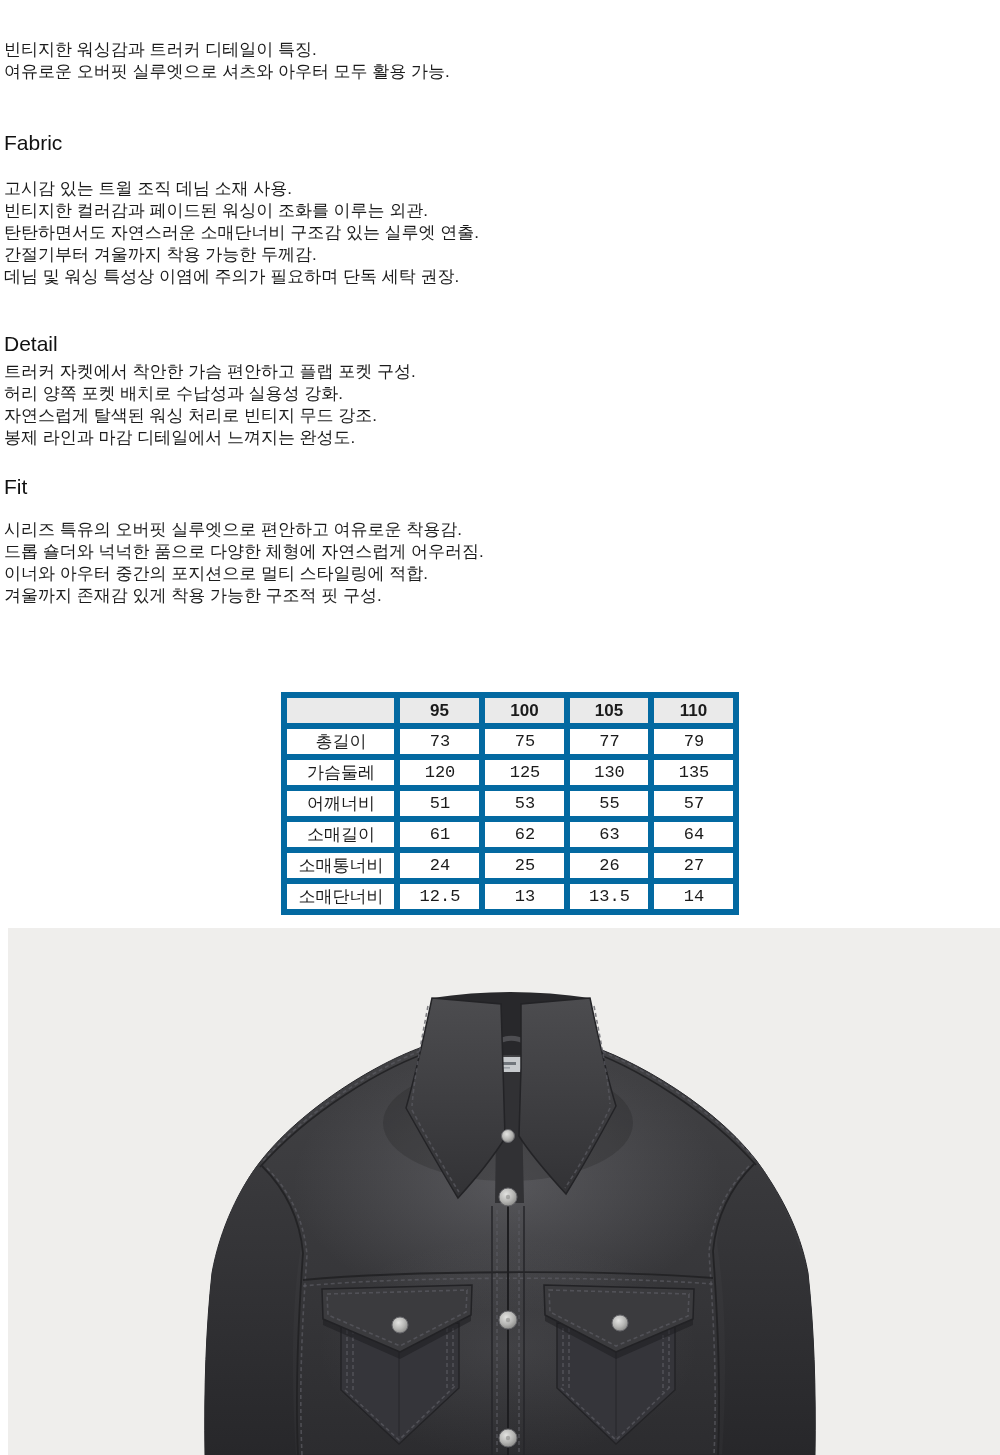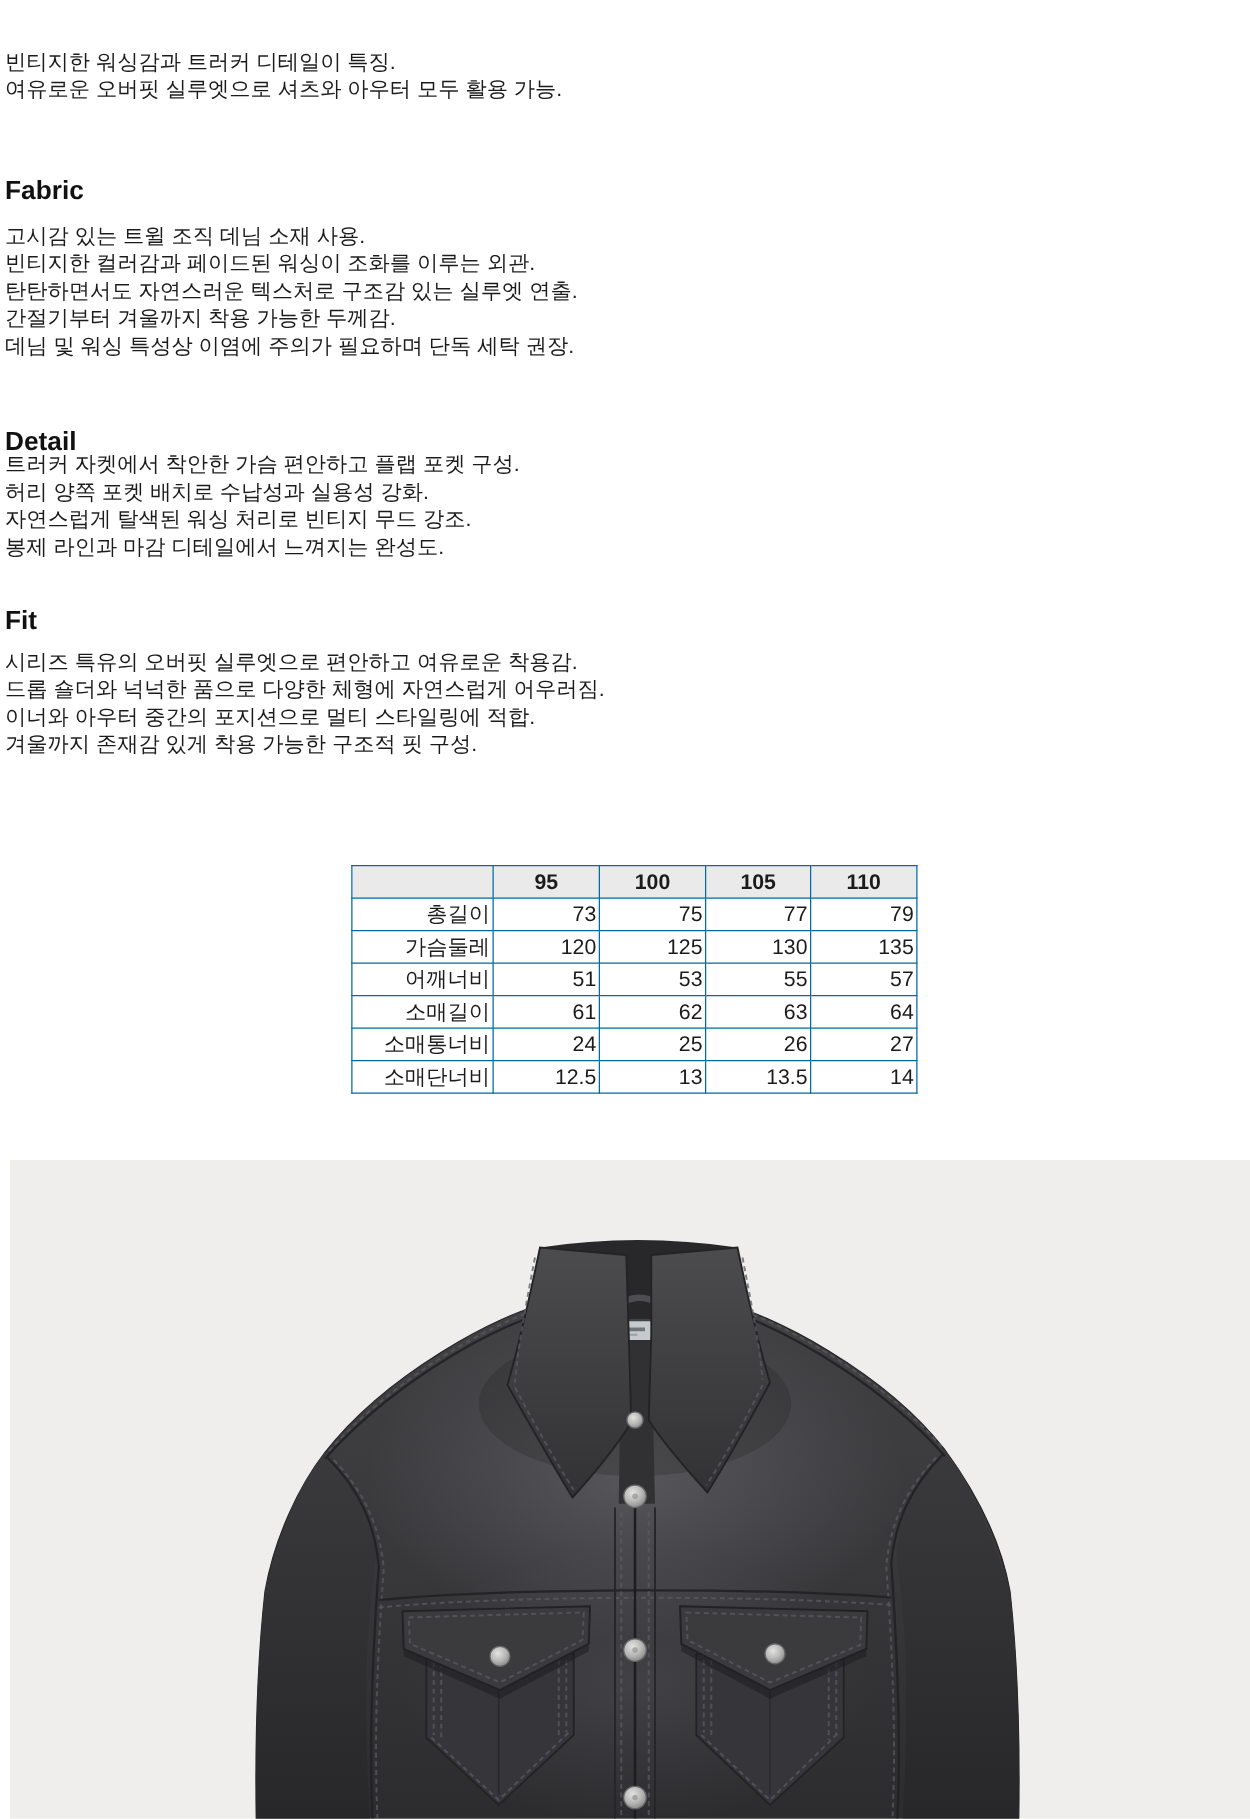--- a/index.html
+++ b/index.html
@@ -2,49 +2,49 @@
 <html style="--img-bg: #efeeec; --table-header-bg: #eaeaea; --denim-base: #37373a; --denim-dark: #2c2c2f; --denim-light: #47474a; --snap-silver: #b5b5b3; --neck-label-gray: #c7cacd;"><head>
 <meta charset="utf-8">
 <style>
   html,body{margin:0;padding:0;}
   body{
     width:1000px;height:1455px;position:relative;overflow:hidden;
     background:#ffffff;color:#1b1b1b;
     font-family:"Liberation Sans","DejaVu Sans",sans-serif;
   }
   .txt{position:absolute;left:4px;font-size:17px;line-height:22px;white-space:nowrap;}
-  .heading{position:absolute;left:4px;font-size:21px;font-weight:bold;color:#111;white-space:nowrap;margin-top:10px;}
+  .heading{position:absolute;left:4px;font-size:21px;font-weight:normal;color:#111;white-space:nowrap;}
   table.spec{position:absolute;left:281px;top:692px;border-collapse:collapse;table-layout:fixed;}
   .spec th,.spec td{
-    border:1px solid #0369a1;height:25px;font-size:17px;
+    border:6px solid #0369a1;height:25px;font-size:17px;
     vertical-align:middle;overflow:hidden;white-space:nowrap;
   }
   .spec thead th{background:var(--table-header-bg,#eaeaea);font-weight:bold;text-align:center;padding:0;}
-  .spec td{padding:0 2px 0 3px;text-align:right;font-weight:normal;}
+  .spec td{padding:0 2px 0 3px;text-align:center;font-weight:normal;font-family:Liberation Mono, monospace;}
   .image-block{
     position:absolute;left:8px;top:928px;width:992px;height:527px;
     background:var(--img-bg,#efeeec);
   }
   .image-block svg{display:block;}
   .stitch{fill:none;stroke:#5a5a60;stroke-width:1.6;stroke-dasharray:4 3;opacity:.75;}
   .seam-dark{fill:none;stroke:#212124;stroke-width:1.8;opacity:.9;}
 </style>
 </head>
 <body style="background: rgb(255, 255, 255); color: rgb(27, 27, 27);">
 
 <div class="txt" style="top:39px">
   <div>빈티지한 워싱감과 트러커 디테일이 특징.</div>
   <div>여유로운 오버핏 실루엣으로 셔츠와 아우터 모두 활용 가능.</div>
 </div>
 
 <div class="heading" style="top:131px">Fabric</div>
 <div class="txt" style="top:178px">
   <div>고시감 있는 트윌 조직 데님 소재 사용.</div>
   <div>빈티지한 컬러감과 페이드된 워싱이 조화를 이루는 외관.</div>
-  <div>탄탄하면서도 자연스러운 텍스처로 구조감 있는 실루엣 연출.</div>
+  <div>탄탄하면서도 자연스러운 소매단너비 구조감 있는 실루엣 연출.</div>
   <div>간절기부터 겨울까지 착용 가능한 두께감.</div>
   <div>데님 및 워싱 특성상 이염에 주의가 필요하며 단독 세탁 권장.</div>
 </div>
 
 <div class="heading" style="top:332px">Detail</div>
 <div class="txt" style="top:361px">
   <div>트러커 자켓에서 착안한 가슴 편안하고 플랩 포켓 구성.</div>
   <div>허리 양쪽 포켓 배치로 수납성과 실용성 강화.</div>
   <div>자연스럽게 탈색된 워싱 처리로 빈티지 무드 강조.</div>
   <div>봉제 라인과 마감 디테일에서 느껴지는 완성도.</div>

